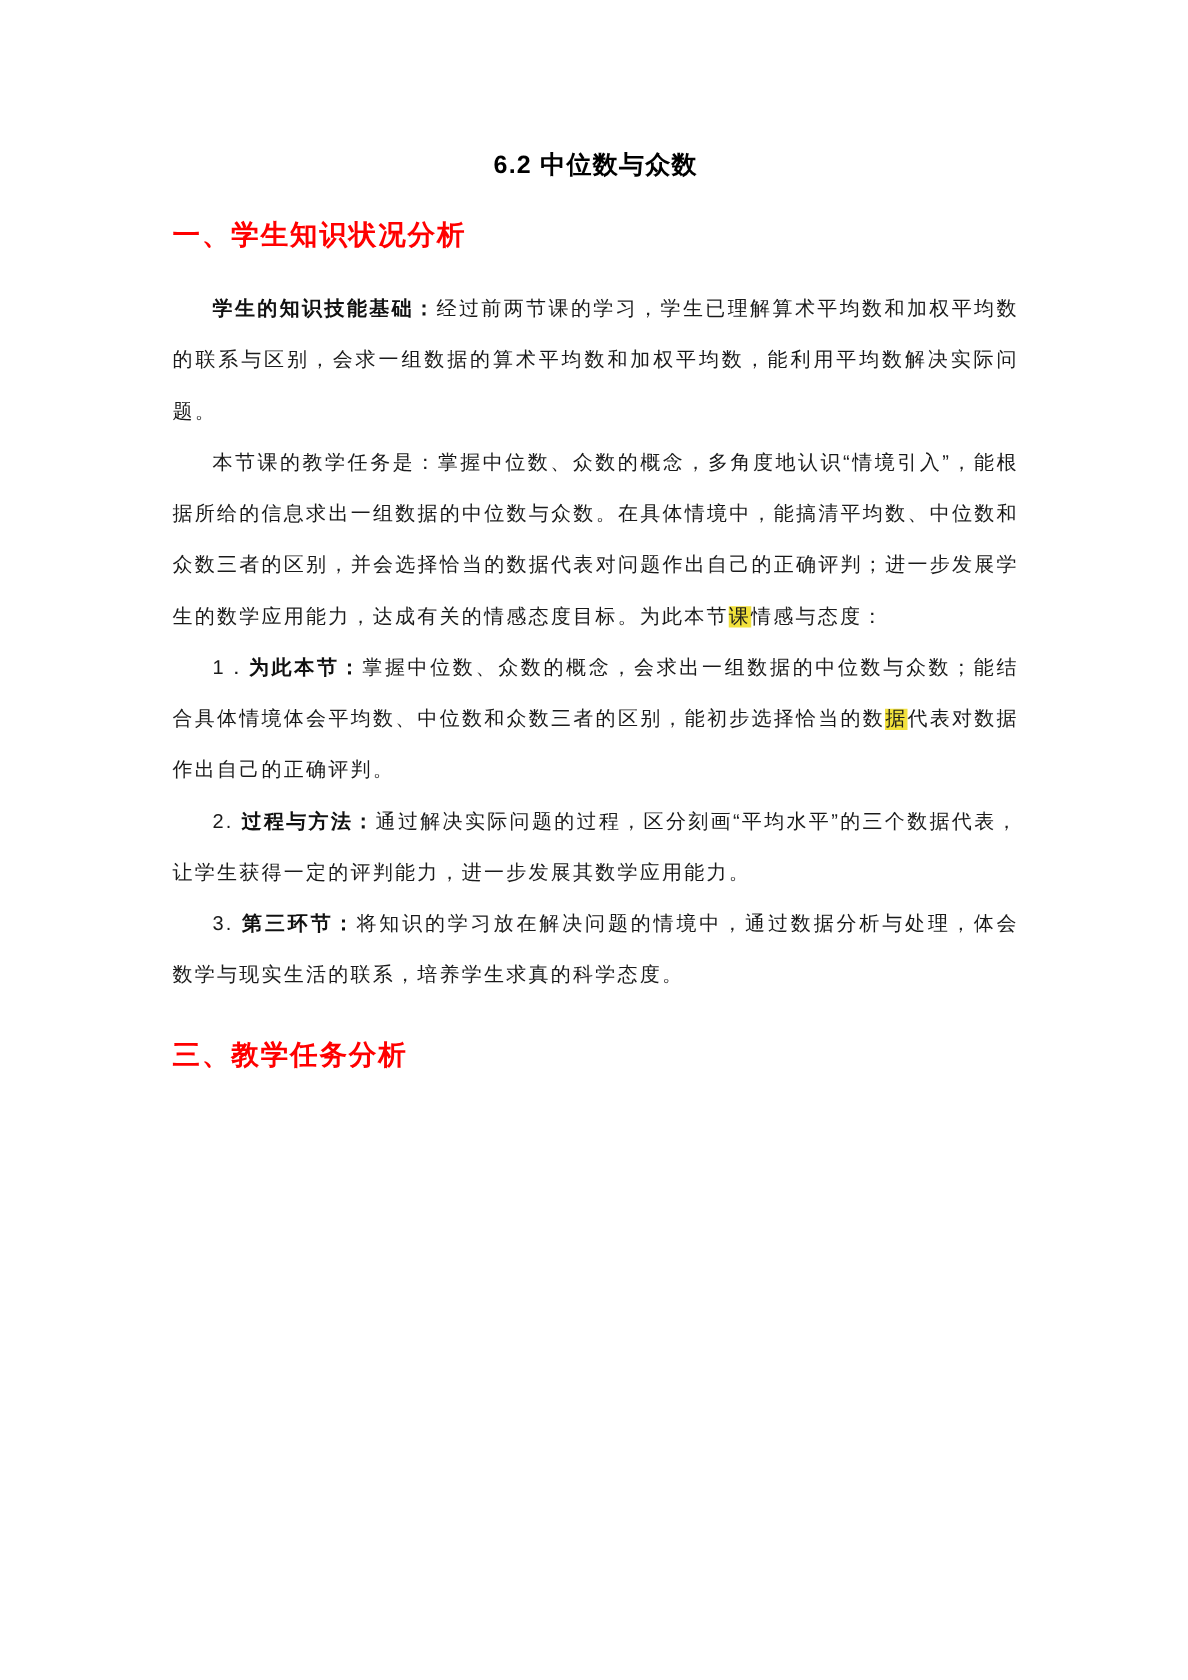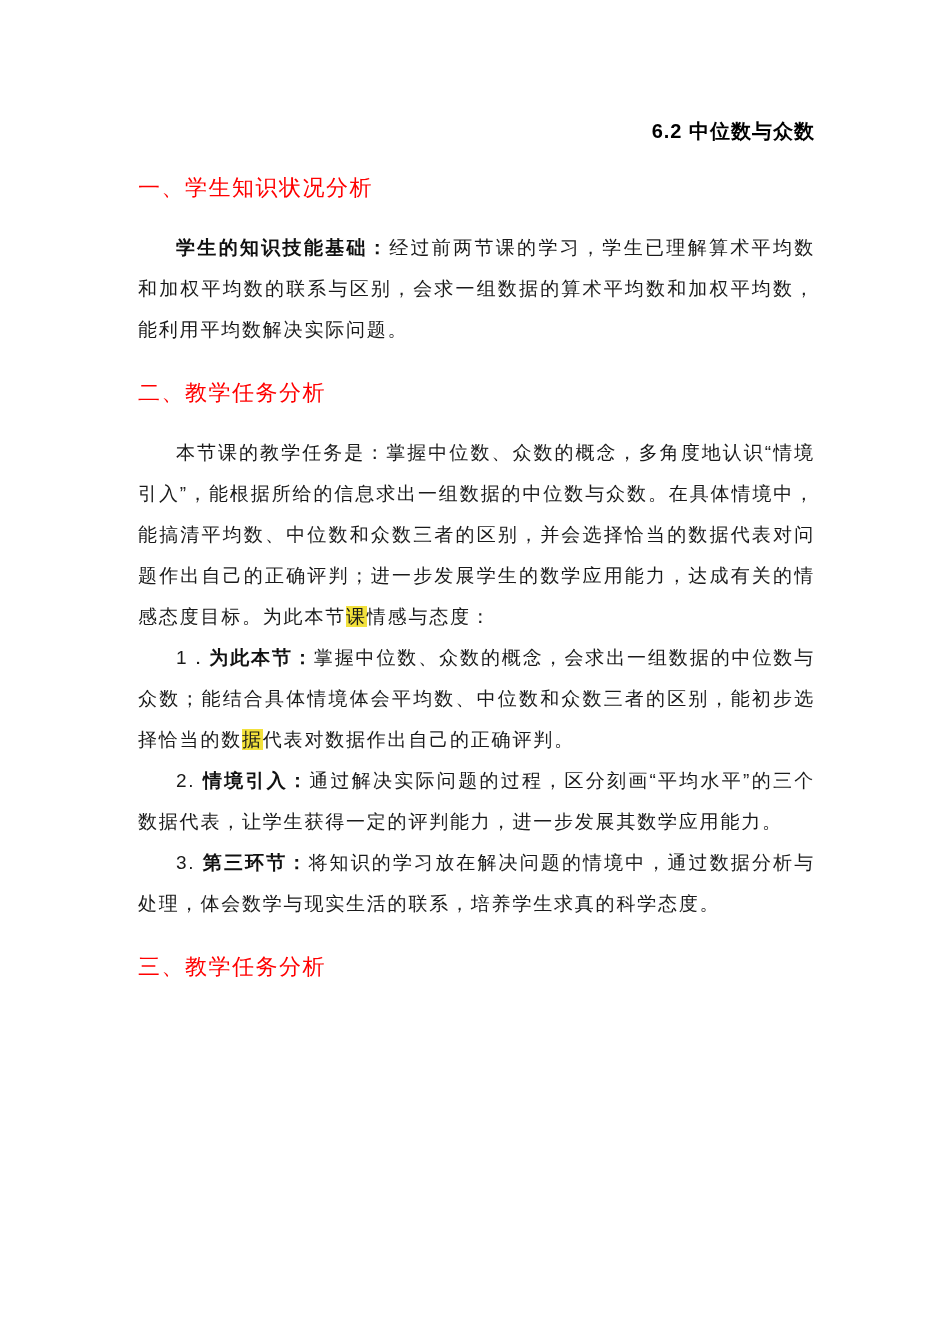--- a/index.html
+++ b/index.html
@@ -12,36 +12,36 @@
     width: 950px;
     min-height: 1344px;
     box-sizing: border-box;
     background: #ffffff;
     padding: 118px 135px 60px 138px;
     font-family: "Liberation Sans", "DejaVu Sans", sans-serif;
     color: #1a1a1a;
   }
   .doc-title {
     margin: 0 0 14px 0;
-    text-align: right;
+    text-align: center;
     font-size: 20px;
     font-weight: bold;
     color: #000000;
     letter-spacing: 1px;
   }
   .section-heading {
     margin: 28px 0 24px 0;
     font-size: 22px;
-    font-weight: normal;
+    font-weight: bold;
     color: #ff0000;
     letter-spacing: 1.5px;
   }
   .para {
     margin: 0;
-    font-size: 19px;
+    font-size: 16px;
     line-height: 41px;
     letter-spacing: 1.8px;
     text-align: justify;
     text-indent: 2em;
     color: #1a1a1a;
   }
   .para b {
     font-weight: bold;
     color: #111111;
   }
@@ -54,26 +54,25 @@
 
 <div class="page">
 
   <h1 class="doc-title">6.2 中位数与众数</h1>
 
   <h2 class="section-heading">一、学生知识状况分析</h2>
 
   <p class="para"><b>学生的知识技能基础：</b><span>经过前两节课的学习，学生已理解算术平均数和加权平均数的联系与区别，会求一组数据的算术平均数和加权平均数，能利用平均数解决实际问题。</span></p>
 
 
-  <h2 class="section-heading">二、教学任务分析</h2>
 
   <p class="para"><span>本节课的教学任务是：掌握中位数、众数的概念，多角度地认识“情境引入”，能根据所给的信息求出一组数据的中位数与众数。在具体情境中，能搞清平均数、中位数和众数三者的区别，并会选择恰当的数据代表对问题作出自己的正确评判；进一步发展学生的数学应用能力，达成有关的情感态度目标。为此本节</span><span class="hl">课</span><span>情感与态度：</span></p>
 
   <p class="para"><span>1．</span><b>为此本节：</b><span>掌握中位数、众数的概念，会求出一组数据的中位数与众数；能结合具体情境体会平均数、中位数和众数三者的区别，能初步选择恰当的数</span><span class="hl">据</span><span>代表对数据作出自己的正确评判。</span></p>
 
-  <p class="para"><span>2. </span><b>情境引入：</b><span>通过解决实际问题的过程，区分刻画“平均水平”的三个数据代表，让学生获得一定的评判能力，进一步发展其数学应用能力。</span></p>
+  <p class="para"><span>2. </span><b>过程与方法：</b><span>通过解决实际问题的过程，区分刻画“平均水平”的三个数据代表，让学生获得一定的评判能力，进一步发展其数学应用能力。</span></p>
 
   <p class="para"><span>3. </span><b>第三环节：</b><span>将知识的学习放在解决问题的情境中，通过数据分析与处理，体会数学与现实生活的联系，培养学生求真的科学态度。</span></p>
 
   <h2 class="section-heading">三、教学任务分析</h2>
 
 
 </div>
 
 </body></html>

